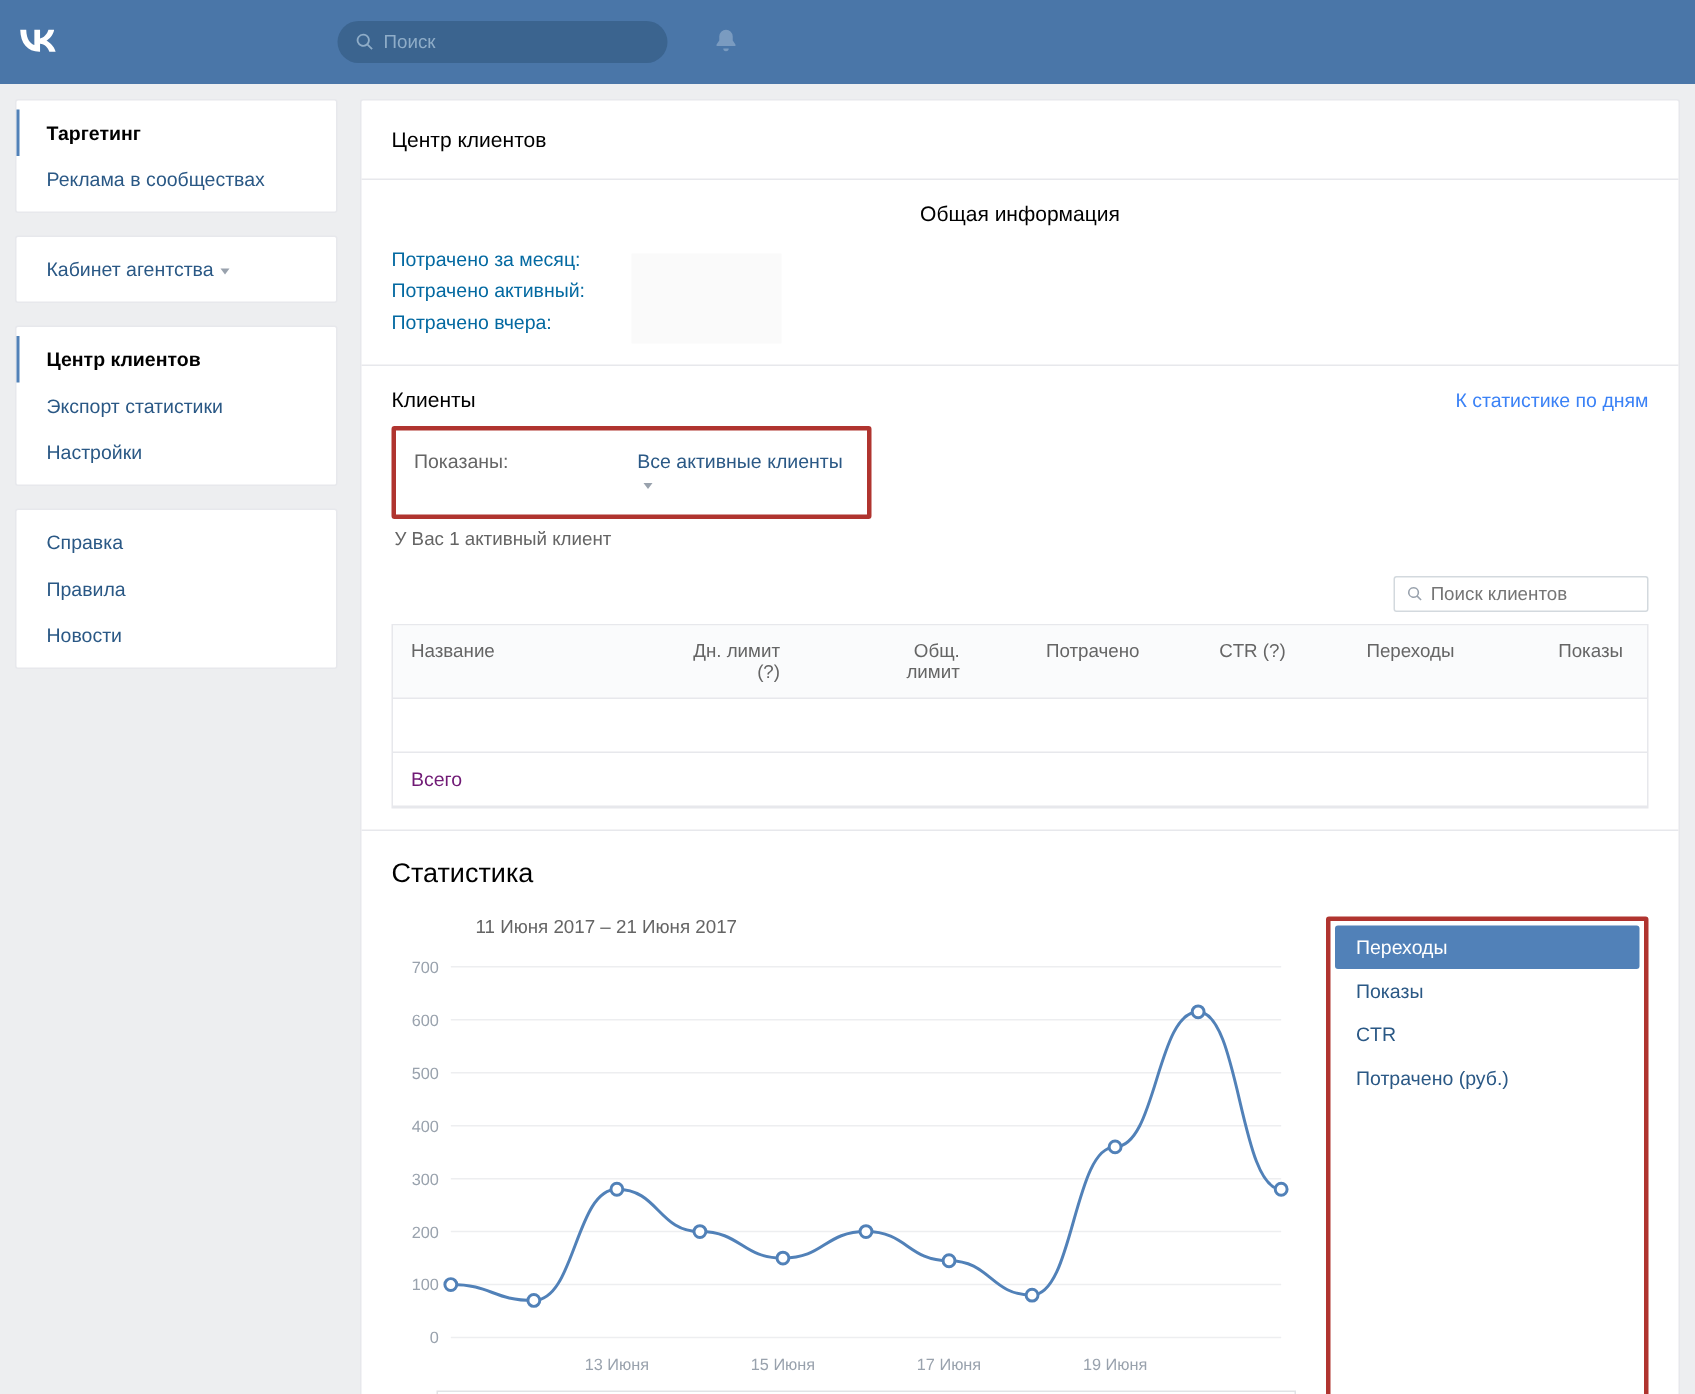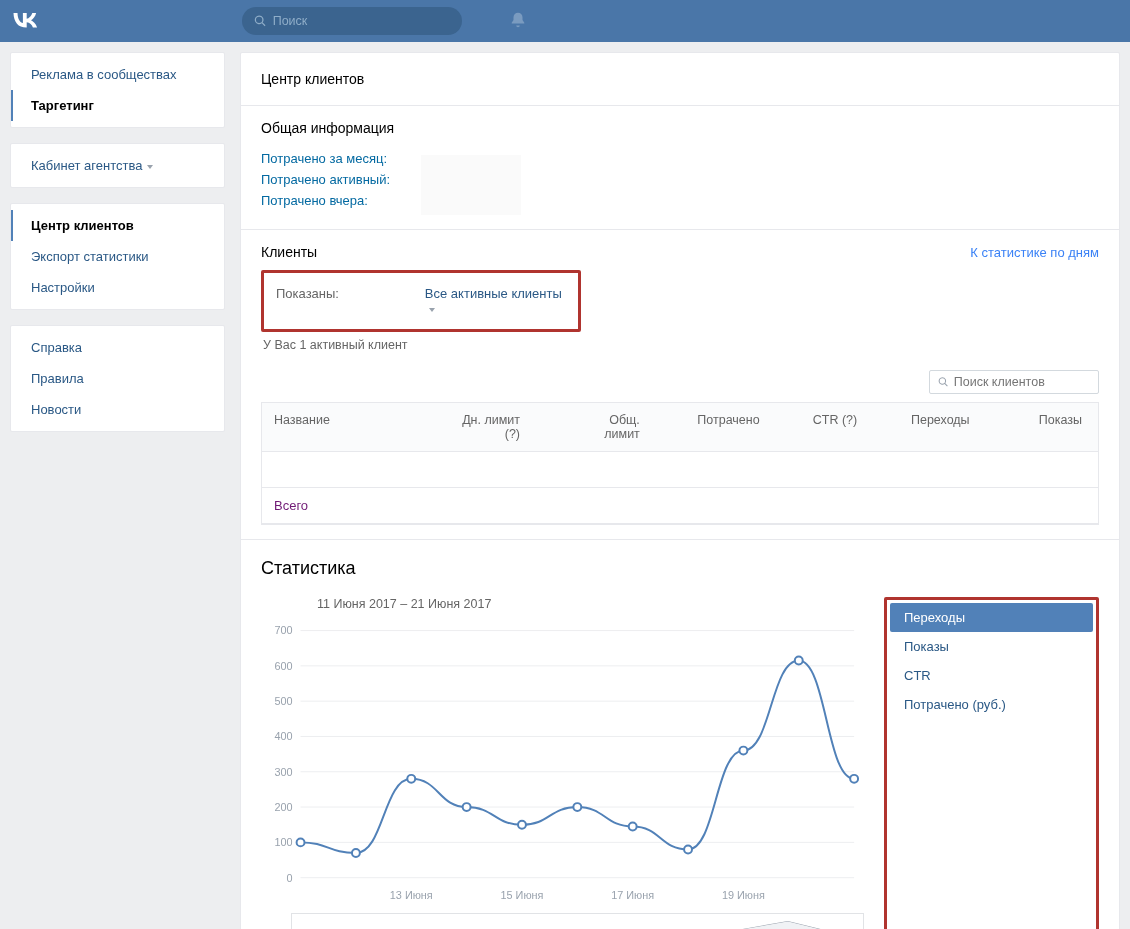--- a/index.html
+++ b/index.html
@@ -1,37 +1,37 @@
 <!DOCTYPE html>
 <html><head>
 <meta charset="utf-8">
 <style>
 * { box-sizing: border-box; margin: 0; padding: 0; }
 body { font-family: -apple-system, BlinkMacSystemFont, Arial, sans-serif; font-size: 13px; background: #edeef0; color: #000; width: 1130px; }
 a { color: #2a5885; text-decoration: none; }
 
-.topbar { background: #4a76a8; height: 42px; display: flex; align-items: center; padding: 12px 10px; gap: 17px; }
+.topbar { background: #4a76a8; height: 56px; display: flex; align-items: center; padding: 12px 10px; }
 .vk-logo { color: #fff; font-weight: bold; font-size: 22px; margin-right: 185px; letter-spacing: -1px; }
 .search-wrap { background: #3b648f; border-radius: 14px; height: 28px; width: 220px; display: flex; align-items: center; padding: 0 12px; }
 .search-wrap svg { width: 14px; height: 14px; fill: #8fadc8; margin-right: 6px; }
 .search-wrap input { background: transparent; border: none; color: #fff; font-size: 12.5px; outline: none; width: 100%; }
 .search-wrap input::placeholder { color: #8fadc8; }
 .bell { margin-left: 30px; color: #8fadc8; }
 
 .page { display: flex; padding: 10px; gap: 15px; }
 .sidebar { width: 215px; flex-shrink: 0; }
 .side-block { background: #fff; border: 1px solid #e7e8ec; border-radius: 2px; margin-bottom: 15px; padding: 6px 0; }
 .side-item { padding: 8px 20px; font-size: 13px; color: #2a5885; cursor: pointer; }
 .side-item.active { font-weight: bold; color: #000; border-left: 2px solid #5181b8; padding-left: 18px; }
 .side-caret::after { content: ""; display: inline-block; margin-left: 5px; border-top: 4px solid #99a2ad; border-left: 3px solid transparent; border-right: 3px solid transparent; vertical-align: middle; }
 
 .main { flex: 1; background: #fff; border: 1px solid #e7e8ec; border-radius: 2px; }
 .main-header { padding: 18px 20px; border-bottom: 1px solid #e7e8ec; font-size: 14px; }
 .section { padding: 14px 20px; border-bottom: 1px solid #e7e8ec; }
-.section h2 { font-size: 14px; font-weight: 400; margin-bottom: 12px; }
+.section h2 { font-size: 14px; font-weight: 400; margin-bottom: 12px; text-align: center; }
 .info-row { font-size: 13px; color: #0369a1; padding: 3px 0; display: flex; }
 .info-row span:first-child { width: 160px; }
 .info-placeholder { background: #fafafa; width: 100px; height: 60px; margin-left: 160px; margin-top: -56px; }
 
 .clients-head { display: flex; justify-content: space-between; align-items: center; }
 .clients-head h2 { margin: 0; }
 .clients-link { color: #3b82f6; font-size: 13px; }
 
 .filter-box { border: 3px solid #b0342f; border-radius: 2px; padding: 10px 12px; margin-top: 10px; width: 320px; }
 .filter-row { display: flex; padding: 3px 0; font-size: 13px; }
@@ -87,22 +87,22 @@
   <div class="bell">
     <svg width="18" height="18" viewBox="0 0 20 20" fill="#7a9bc0">
         <path d="M10 2a5 5 0 00-5 5v3l-2 3v1h14v-1l-2-3V7a5 5 0 00-5-5zm0 16a2 2 0 002-2H8a2 2 0 002 2z"></path>
       </svg>
   </div>
 </div>
 
 <div class="page">
   <div class="sidebar">
     <div class="side-block">
+      <div class="side-item active">Таргетинг</div>
       <div class="side-item">Реклама в сообществах</div>
-      <div class="side-item active">Таргетинг</div>
     </div>
     <div class="side-block">
       <div class="side-item side-caret">Кабинет агентства</div>
     </div>
     <div class="side-block">
       <div class="side-item active">Центр клиентов</div>
       <div class="side-item">Экспорт статистики</div>
       <div class="side-item">Настройки</div>
     </div>
     <div class="side-block">

